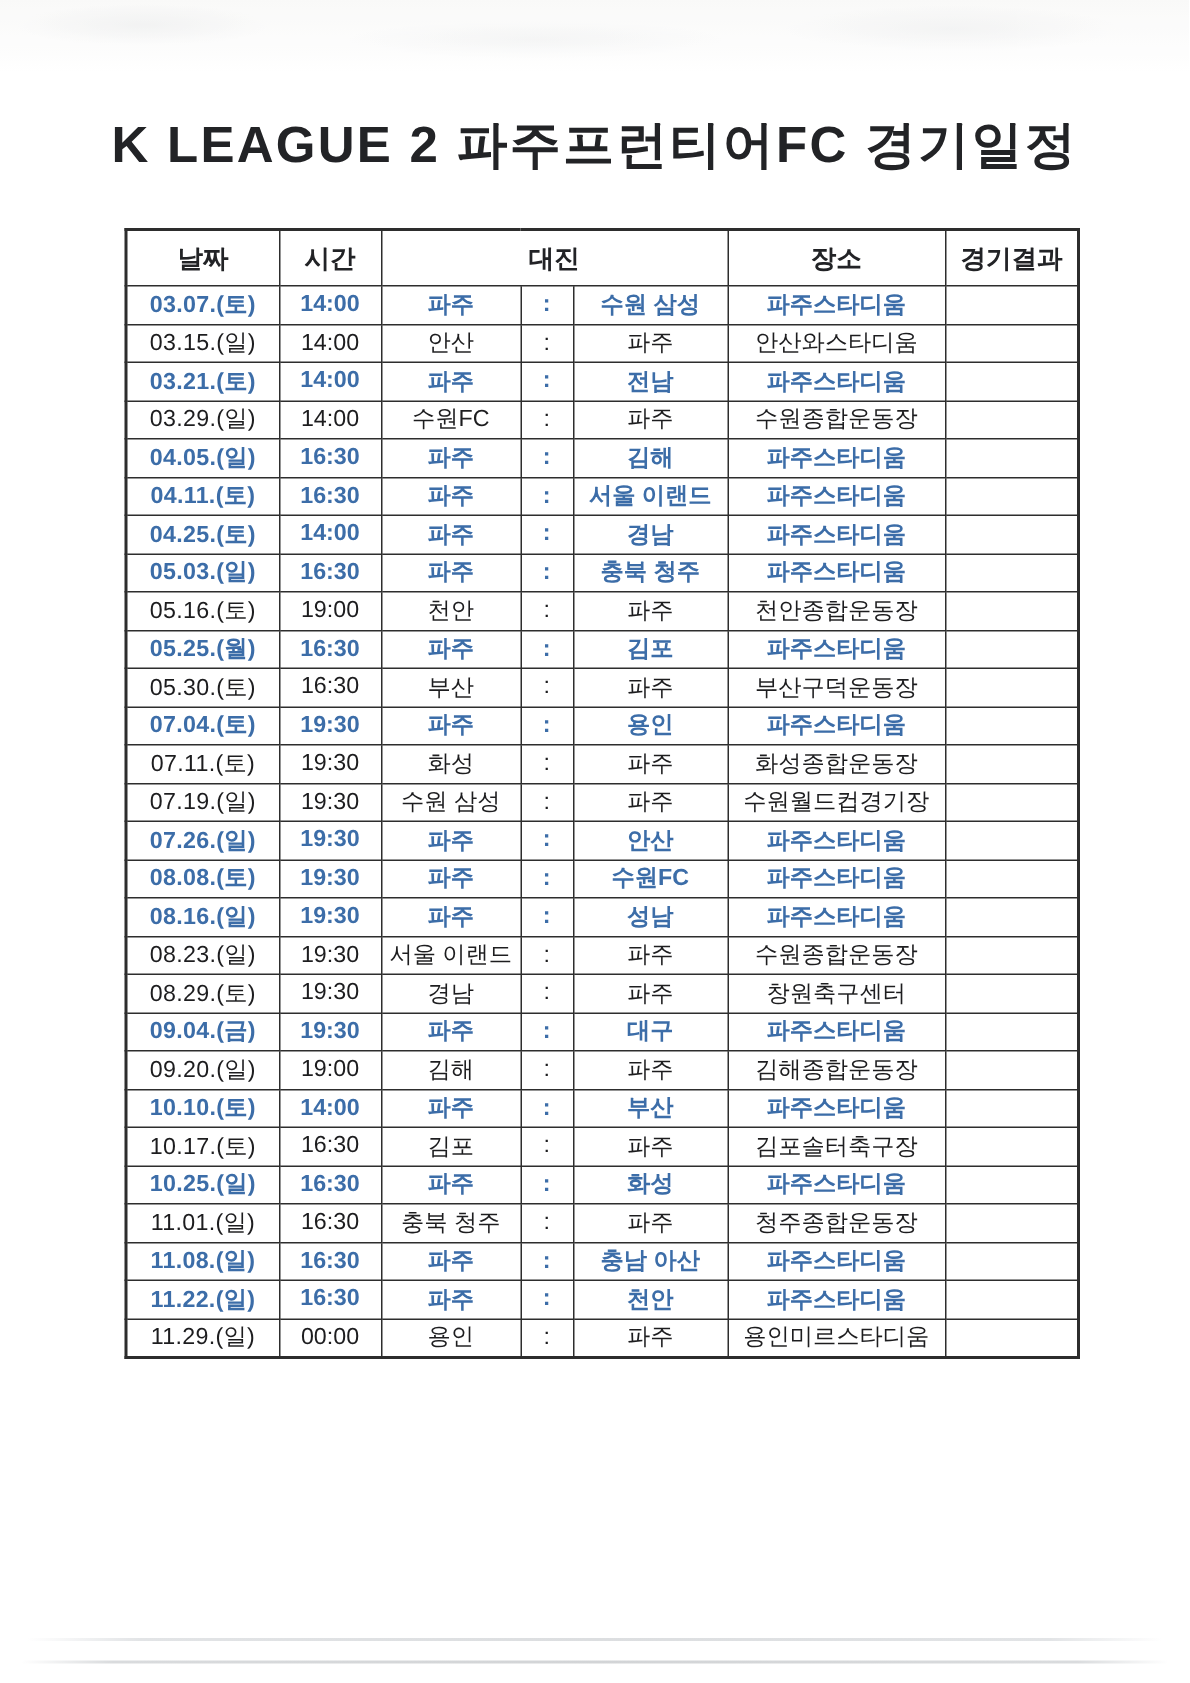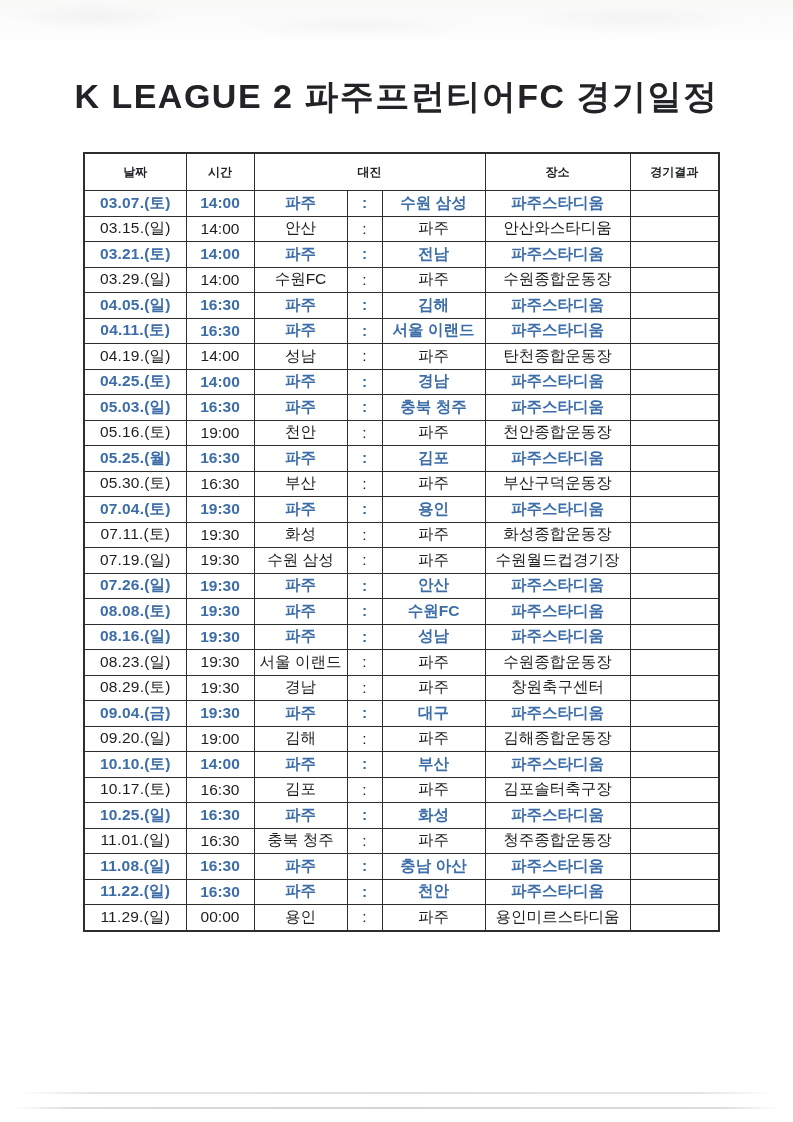--- a/index.html
+++ b/index.html
@@ -54,21 +54,21 @@
   table.schedule th, table.schedule td {
     border: 1px solid var(--border, #2d2d2d);
     text-align: center;
     vertical-align: middle;
     padding: 0;
     overflow: hidden;
     white-space: nowrap;
   }
   table.schedule thead th {
     height: 36px;
-    font-size: 12px;
+    font-size: 17px;
     font-weight: bold;
     color: #222326;
   }
   table.schedule tbody td {
     height: 24.5px;
     color: var(--body-text, #1d1d1f);
   }
   table.schedule tbody tr.hl td {
     color: var(--hl, #3c6da8);
     font-weight: bold;
@@ -151,29 +151,20 @@
         </tr>
         <tr class="hl">
           <td class="c-date">04.11.(토)</td>
           <td class="c-time">16:30</td>
           <td class="c-home">파주</td>
           <td class="c-colon">:</td>
           <td class="c-away">서울 이랜드</td>
           <td class="c-venue">파주스타디움</td>
           <td class="c-result"></td>
         </tr>
-        <tr>
-          <td class="c-date">04.19.(일)</td>
-          <td class="c-time">14:00</td>
-          <td class="c-home">성남</td>
-          <td class="c-colon">:</td>
-          <td class="c-away">파주</td>
-          <td class="c-venue">탄천종합운동장</td>
-          <td class="c-result"></td>
-        </tr>
         <tr class="hl">
           <td class="c-date">04.25.(토)</td>
           <td class="c-time">14:00</td>
           <td class="c-home">파주</td>
           <td class="c-colon">:</td>
           <td class="c-away">경남</td>
           <td class="c-venue">파주스타디움</td>
           <td class="c-result"></td>
         </tr>
         <tr class="hl">

